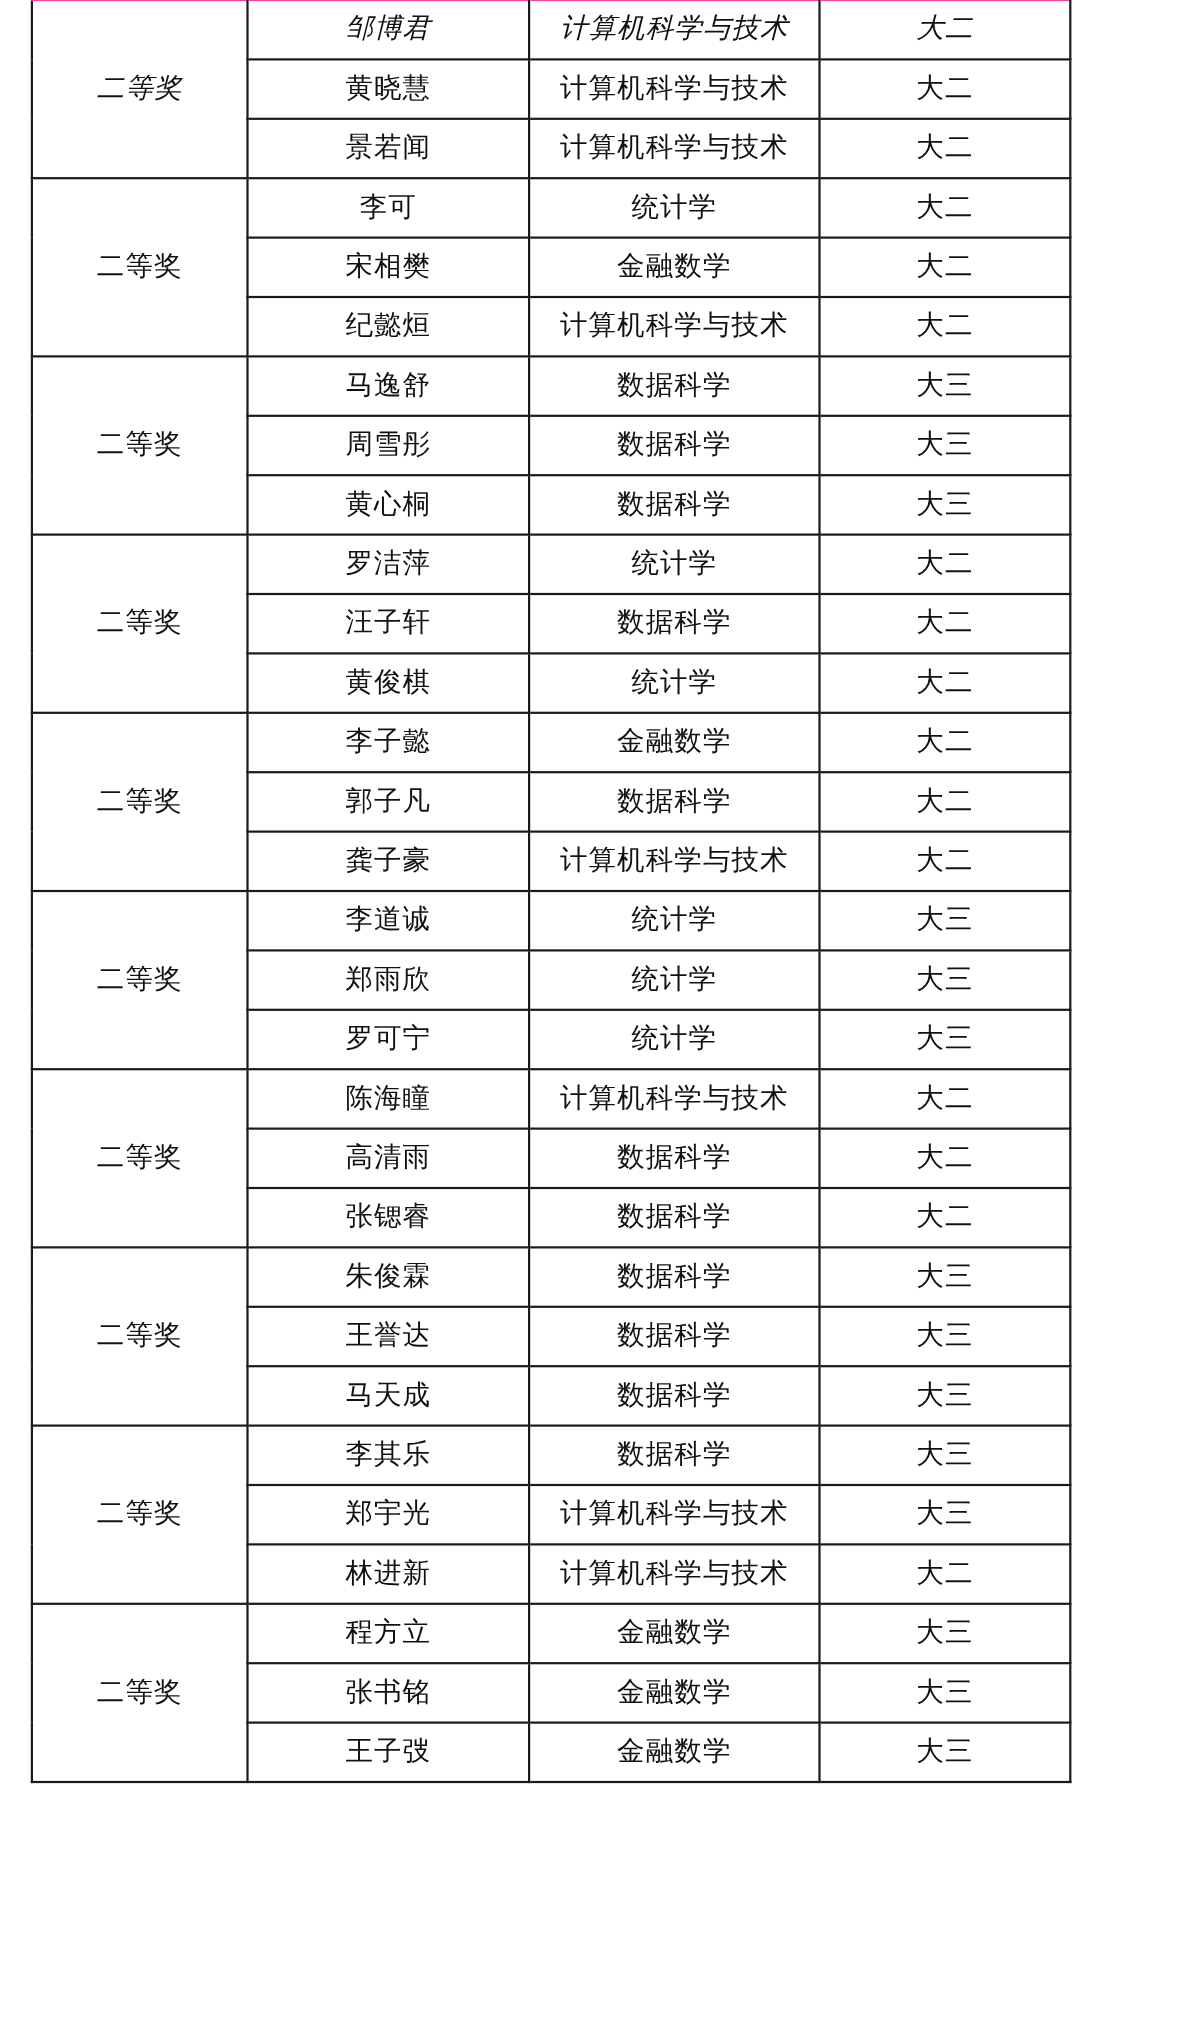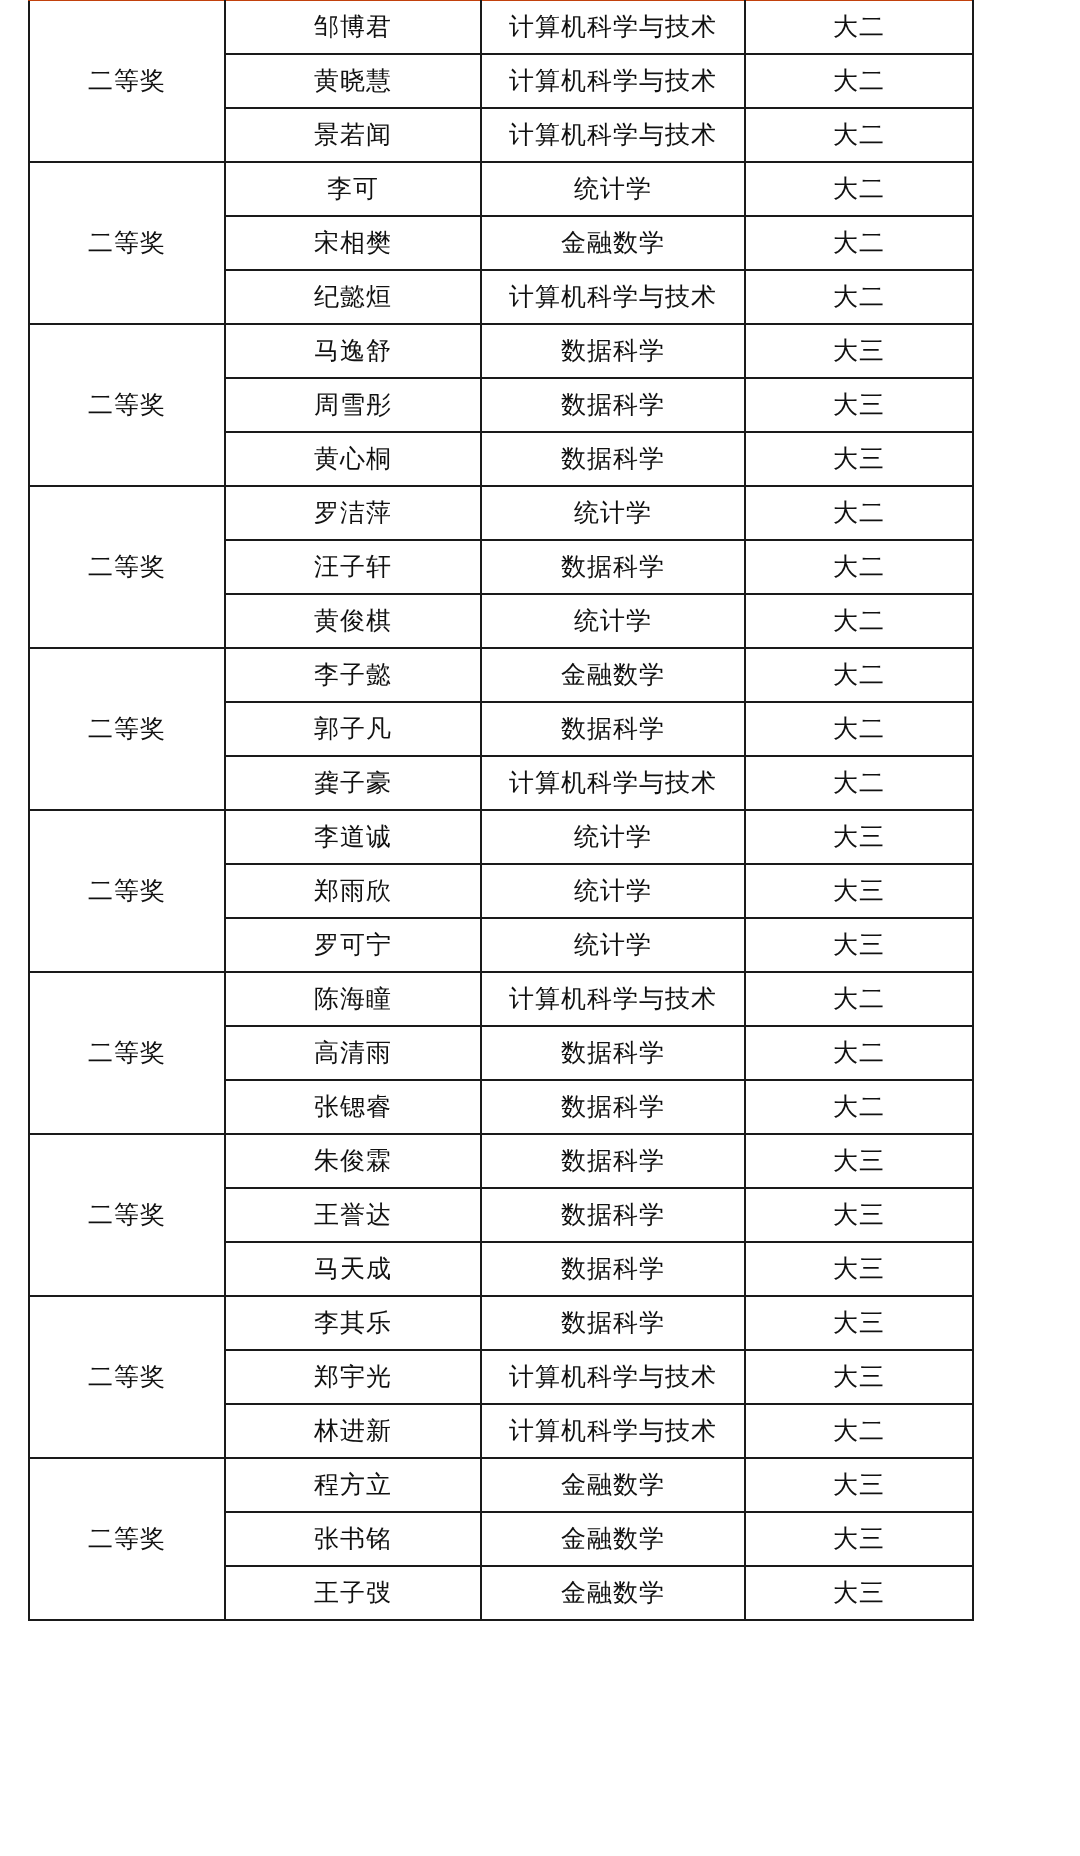--- a/index.html
+++ b/index.html
@@ -48,21 +48,22 @@
   td.award-cell {
     font-size: 25px;
     border-radius: 20px;
   }
   td.name-cell { }
   td.major-cell { }
   td.grade-cell { }
 
   
   tr.first-row td {
-    border-top: 2px solid #c2410c;
+    border-top: 2px solid #ec4899;
+    font-style: italic;
   }
 </style>
 </head>
 <body>
 
 <div class="page">
   <table class="award-table">
     <colgroup>
       <col class="c-award">
       <col class="c-name">

